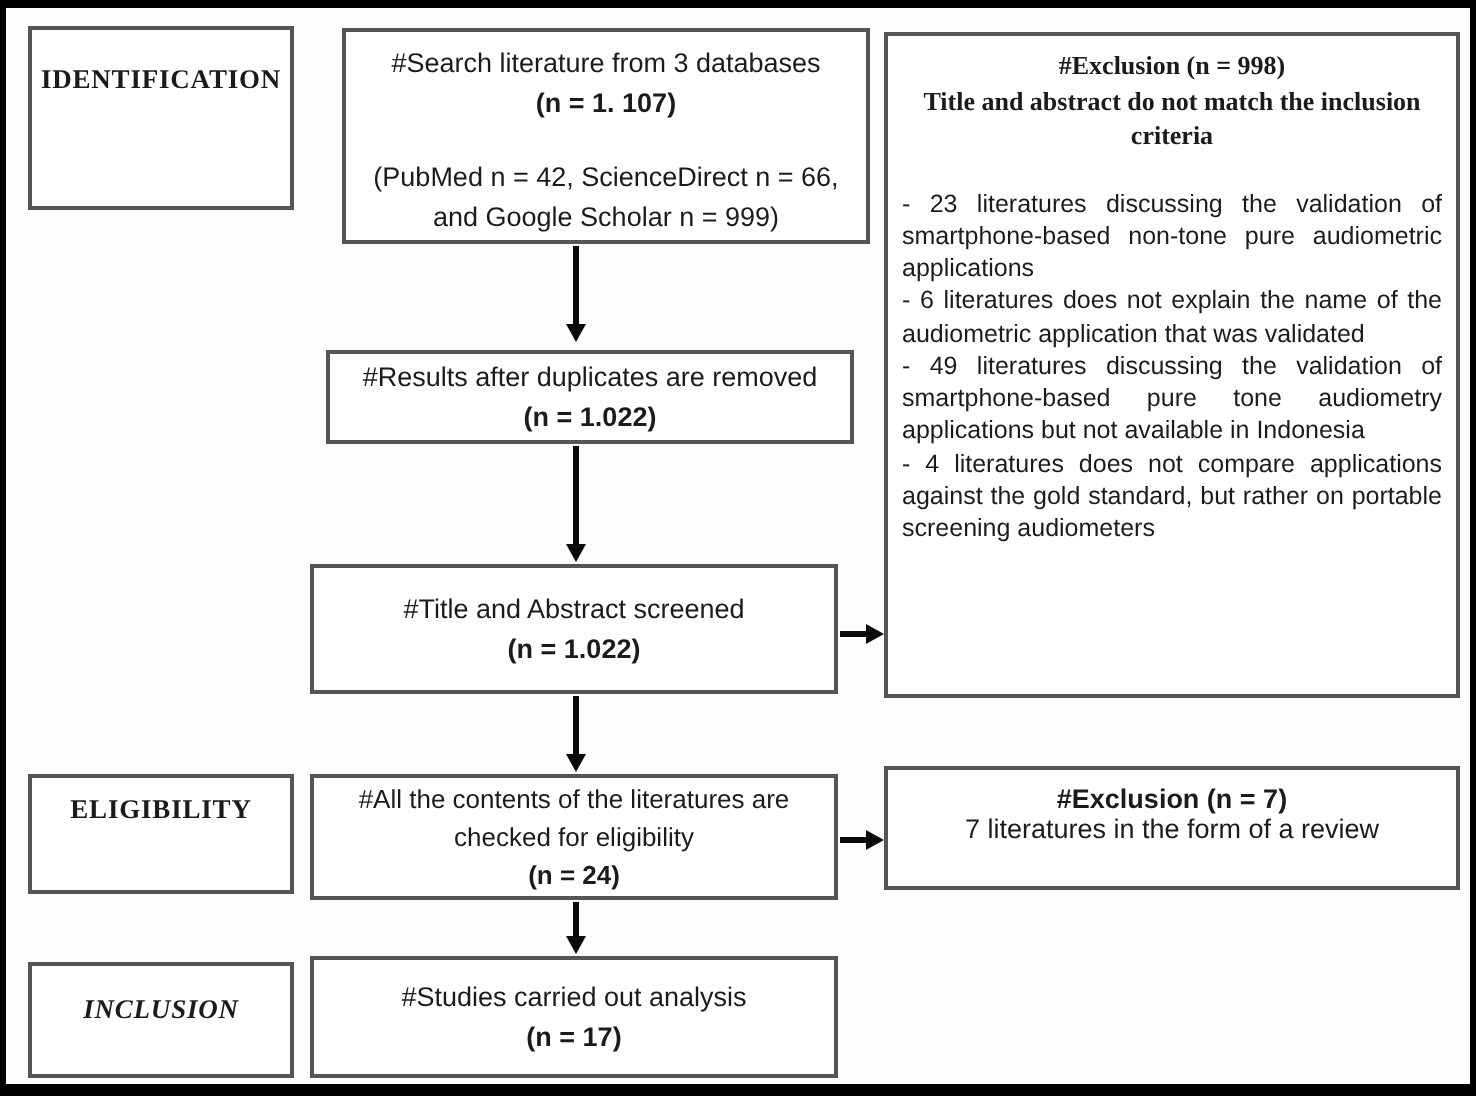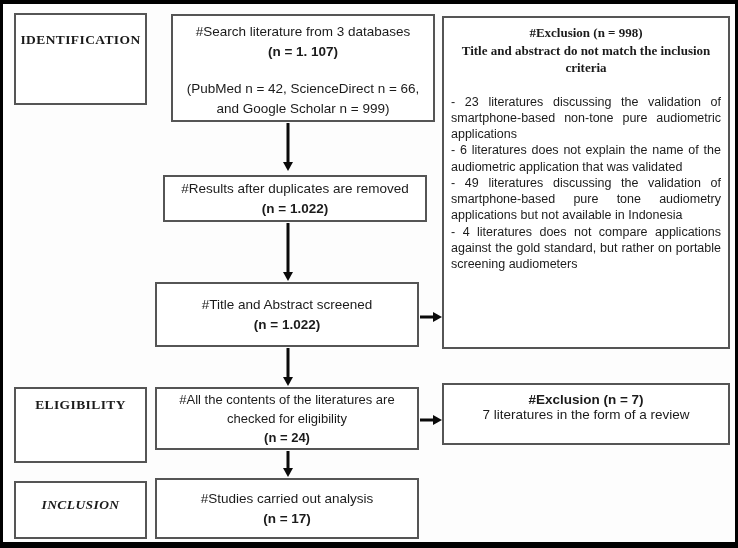--- a/index.html
+++ b/index.html
@@ -78,21 +78,21 @@
 </head>
 <body>
 
 <div id="frame">
 
   <div class="box stage" style="left:11px;top:9px;width:133px;height:92px;padding-top:17px;">
     <span>IDENTIFICATION</span>
   </div>
 
 
-  <div class="box stage" style="left:11px;top:383px;width:133px;height:76px;padding-top:8px;">
+  <div class="box stage" style="left:11px;top:383px;width:133px;height:60px;padding-top:8px;">
     <span>ELIGIBILITY</span>
   </div>
 
   <div class="box stage" style="left:11px;top:477px;width:133px;height:58px;padding-top:14px;font-style:italic;">
     <span>INCLUSION</span>
   </div>
 
   <div class="box mid" style="left:152px;top:10px;width:264px;height:108px;padding:6px 6px 1px;margin-left:16px;">
     <div>#Search literature from 3 databases</div>
     <div class="n">(n = 1. 107)</div>

